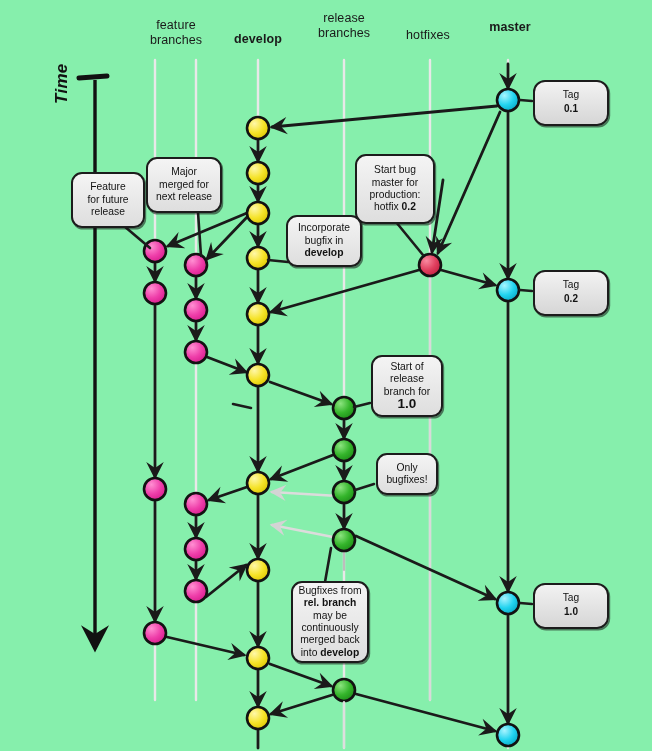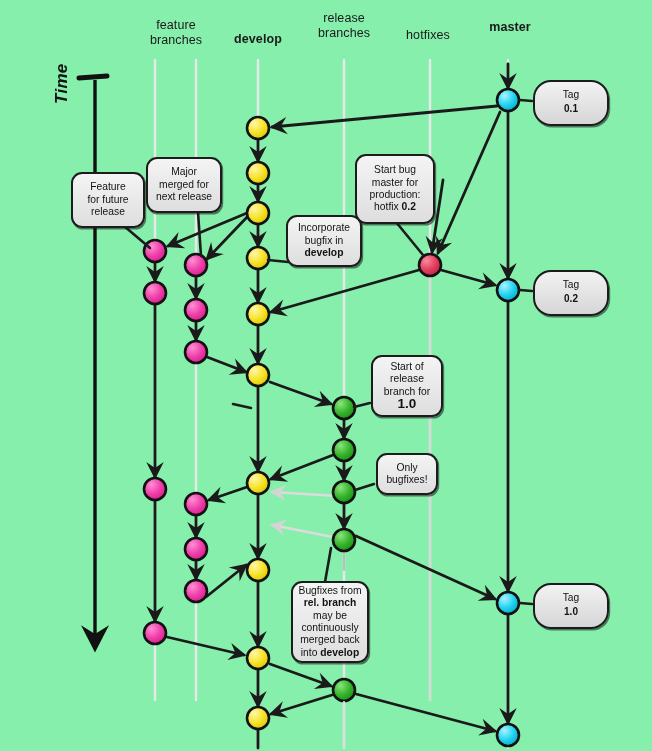--- a/index.html
+++ b/index.html
@@ -55,21 +55,21 @@
   }
   .callout .txt { display: block; width: 100%; }
   .callout b { font-weight: bold; }
   .callout i { font-style: italic; }
 
   .tagbox {
     position: absolute;
     box-sizing: border-box;
     background: linear-gradient(#f2f2f2, #d6d6d6);
     border: 2.1px solid #1c1c1c;
-    border-radius: 18px;
+    border-radius: 12px;
     text-align: center;
     color: #121212;
     display: flex;
     flex-direction: column;
     align-items: center;
     justify-content: center;
     box-shadow: 1.2px 1.6px 0 rgba(20,20,20,0.55);
     z-index: 6;
   }
   .tagbox .tg-label { font-size: 10.2px; line-height: 12px; }

